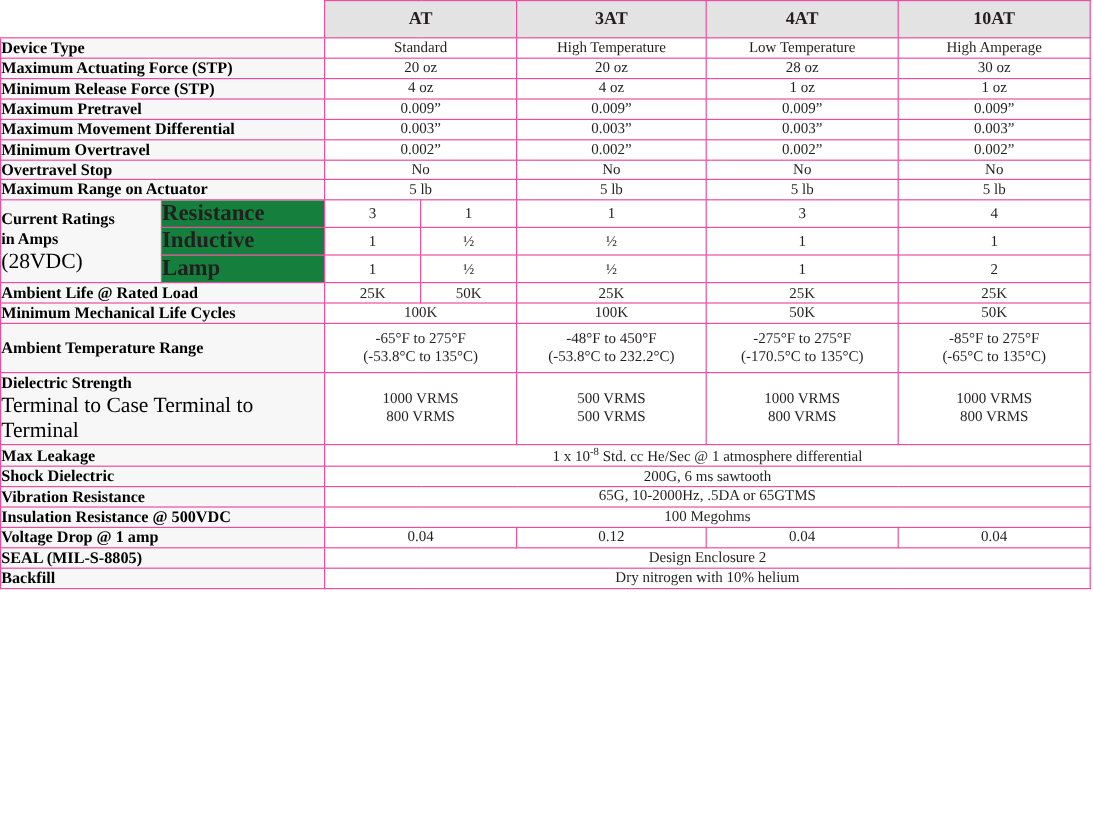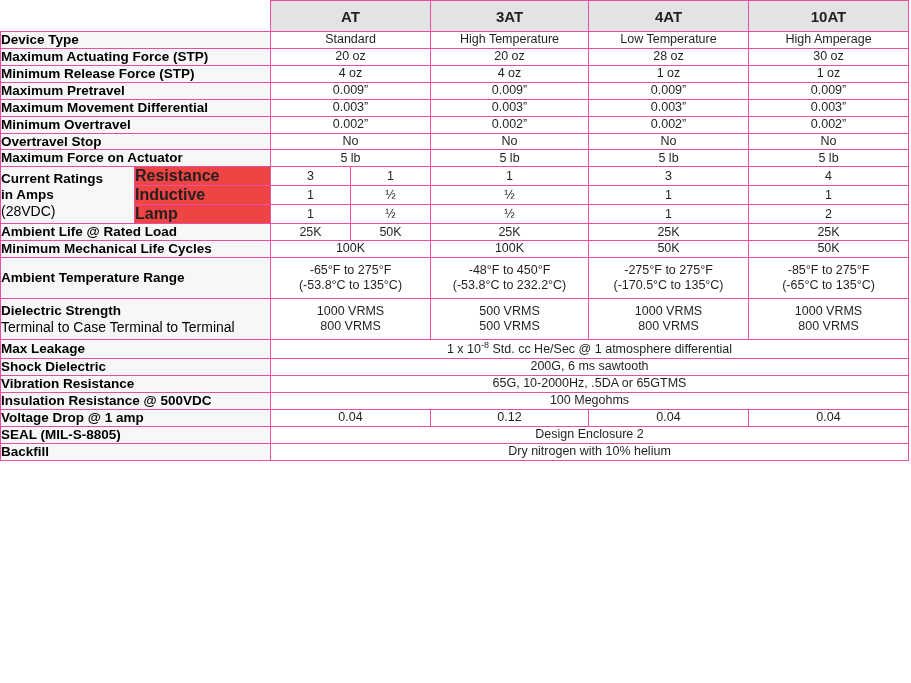--- a/index.html
+++ b/index.html
@@ -12,20 +12,21 @@
     height: 683px;
     font-family: "Liberation Sans", sans-serif;
     color: #231f20;
     overflow: hidden;
   }
   #spec-table {
     border-collapse: collapse;
     table-layout: fixed;
     width: 729px;
     border: 1px solid #e94fa1;
+    font-family: Liberation Serif, serif;
   }
   #spec-table td, #spec-table th {
     border: 1px solid #e94fa1;
     padding: 0;
     vertical-align: middle;
   }
   .hdr-blank {
     background: #ffffff;
     border-top: 1px solid #ffffff !important;
     border-left: 1px solid #ffffff !important;
@@ -41,26 +42,26 @@
   .rowlabel {
     background: #f7f7f7;
     font-weight: bold;
     font-size: 13.5px;
     padding: 4px 6px 4px 7px;
     line-height: 1.18;
     color: #000000;
   }
   .rowlabel .sub {
     font-weight: normal;
-    font-size: 14px;
+    font-size: 18px;
   }
   .sublabel {
-    background: #ef4444;
+    background: #15803d;
     font-weight: bold;
-    font-size: 16px;
+    font-size: 19px;
     padding: 4px 6px 4px 10px;
     color: #231f20;
   }
   .val {
     text-align: center;
     font-size: 12.5px;
     line-height: 1.25;
     padding: 5px 3px;
     background: #ffffff;
     color: #231f20;
@@ -148,21 +149,21 @@
 
     <tr>
       <td class="rowlabel" colspan="2">Overtravel Stop</td>
       <td class="val" colspan="2">No</td>
       <td class="val">No</td>
       <td class="val">No</td>
       <td class="val">No</td>
     </tr>
 
     <tr>
-      <td class="rowlabel" colspan="2">Maximum Force on Actuator</td>
+      <td class="rowlabel" colspan="2">Maximum Range on Actuator</td>
       <td class="val" colspan="2">5 lb</td>
       <td class="val">5 lb</td>
       <td class="val">5 lb</td>
       <td class="val">5 lb</td>
     </tr>
 
     <tr>
       <td class="rowlabel" rowspan="3">
         <span>Current Ratings</span><br>
         <span>in Amps</span><br>

